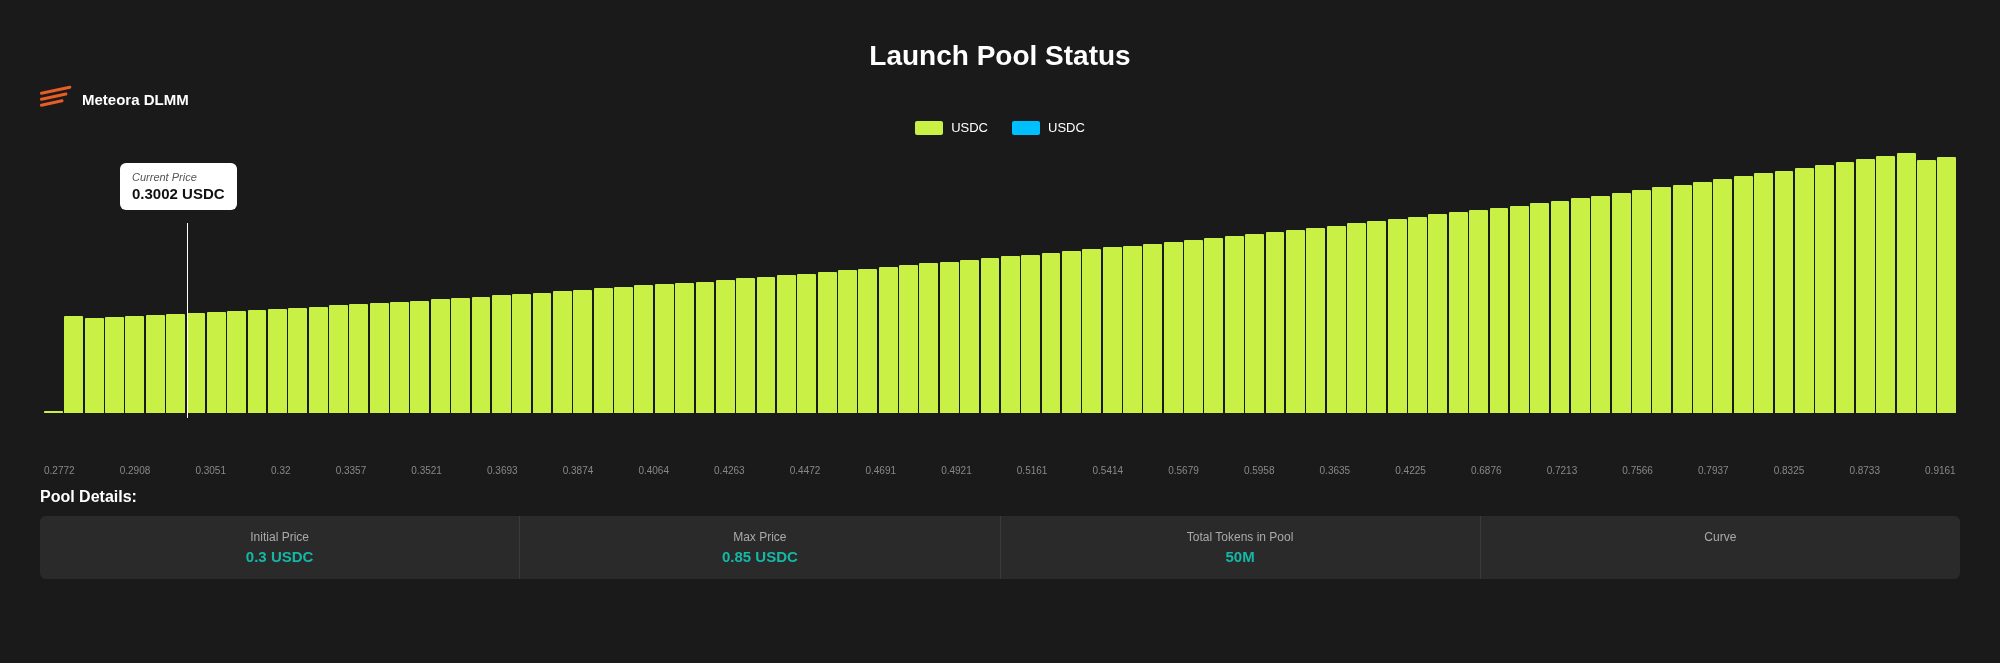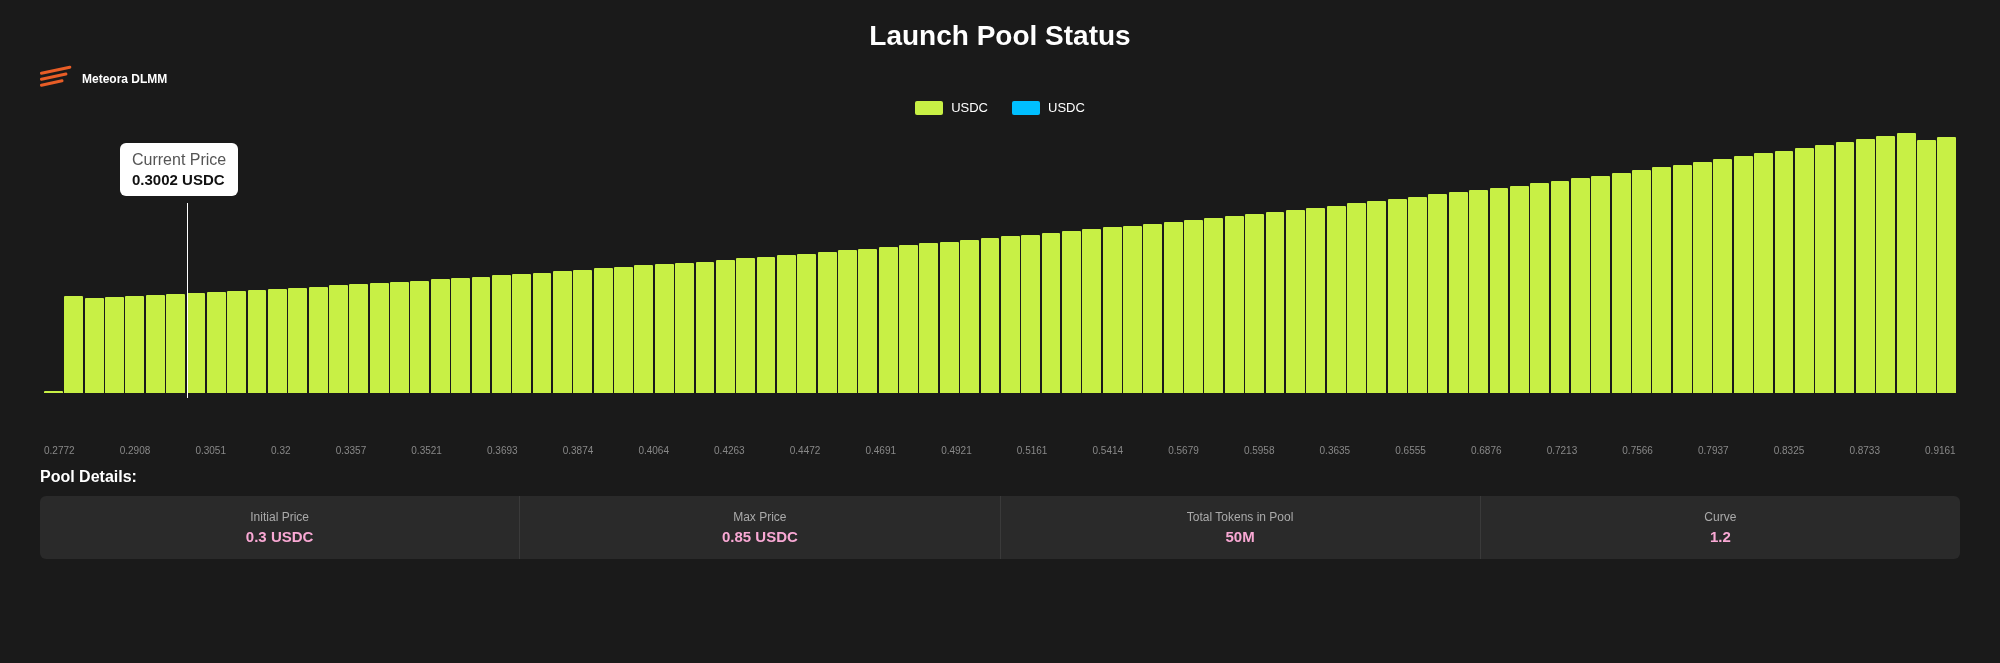--- a/index.html
+++ b/index.html
@@ -7,20 +7,21 @@
       background: #1a1a1a;
       color: #ffffff;
       font-family: -apple-system, BlinkMacSystemFont, 'Segoe UI', sans-serif;
       width: 2000px;
       min-height: 663px;
       overflow-x: hidden;
     }
     .container {
       width: 2000px;
       padding: 20px 40px 20px 40px;
+      margin-top: 20px;
     }
     .page-title {
       text-align: center;
       font-size: 28px;
       font-weight: 700;
       color: #ffffff;
       margin-bottom: 16px;
     }
     .brand-row {
       display: flex;
@@ -40,21 +41,21 @@
       display: block;
       height: 3px;
       border-radius: 2px;
       background: #e85d26;
       transform-origin: left center;
     }
     .brand-icon span:nth-child(1) { width: 32px; transform: rotate(-12deg); }
     .brand-icon span:nth-child(2) { width: 28px; transform: rotate(-12deg); }
     .brand-icon span:nth-child(3) { width: 24px; transform: rotate(-12deg); }
     .brand-label {
-      font-size: 12px;
+      font-size: 15px;
       font-weight: 600;
       color: #ffffff;
     }
     .legend {
       display: flex;
       justify-content: center;
       align-items: center;
       gap: 24px;
       margin-bottom: 18px;
     }
@@ -84,23 +85,24 @@
       left: 80px;
       background: #ffffff;
       color: #111111;
       border-radius: 6px;
       padding: 8px 12px;
       font-size: 13px;
       z-index: 10;
       white-space: nowrap;
     }
     .tooltip-box .tooltip-label {
-      font-size: 16px;
+      font-size: 11px;
       color: #555;
       margin-bottom: 2px;
+      font-style: italic;
     }
     .tooltip-box .tooltip-value {
       font-size: 15px;
       font-weight: 700;
       color: #111;
     }
     .tooltip-line {
       position: absolute;
       left: 147px;
       top: 70px;
@@ -157,21 +159,21 @@
     }
     .pool-detail-cell:last-child { border-right: none; }
     .pool-detail-label {
       font-size: 12px;
       color: #aaaaaa;
       margin-bottom: 4px;
     }
     .pool-detail-value {
       font-size: 15px;
       font-weight: 600;
-      color: #f9a8d4;
+      color: #14b8a6;
     }
   </style>
 </head>
 <body>
 
 <div class="container">
 
   <h1 class="page-title">Launch Pool Status</h1>
 
   <div class="brand-row">
@@ -310,21 +312,21 @@
       <span>0.4064</span>
       <span>0.4263</span>
       <span>0.4472</span>
       <span>0.4691</span>
       <span>0.4921</span>
       <span>0.5161</span>
       <span>0.5414</span>
       <span>0.5679</span>
       <span>0.5958</span>
       <span>0.3635</span>
-      <span>0.6555</span>
+      <span>0.4225</span>
       <span>0.6876</span>
       <span>0.7213</span>
       <span>0.7566</span>
       <span>0.7937</span>
       <span>0.8325</span>
       <span>0.8733</span>
       <span>0.9161</span>
     </div>
 
   <div class="pool-details-section">
@@ -337,18 +339,17 @@
         <div class="pool-detail-cell">
           <div class="pool-detail-label">Max Price</div>
           <div class="pool-detail-value">0.85 USDC</div>
         </div>
         <div class="pool-detail-cell">
           <div class="pool-detail-label">Total Tokens in Pool</div>
           <div class="pool-detail-value">50M</div>
         </div>
         <div class="pool-detail-cell">
           <div class="pool-detail-label">Curve</div>
-          <div class="pool-detail-value">1.2</div>
         </div>
       </div>
   </div>
 
 </div>
 
 </body></html>

